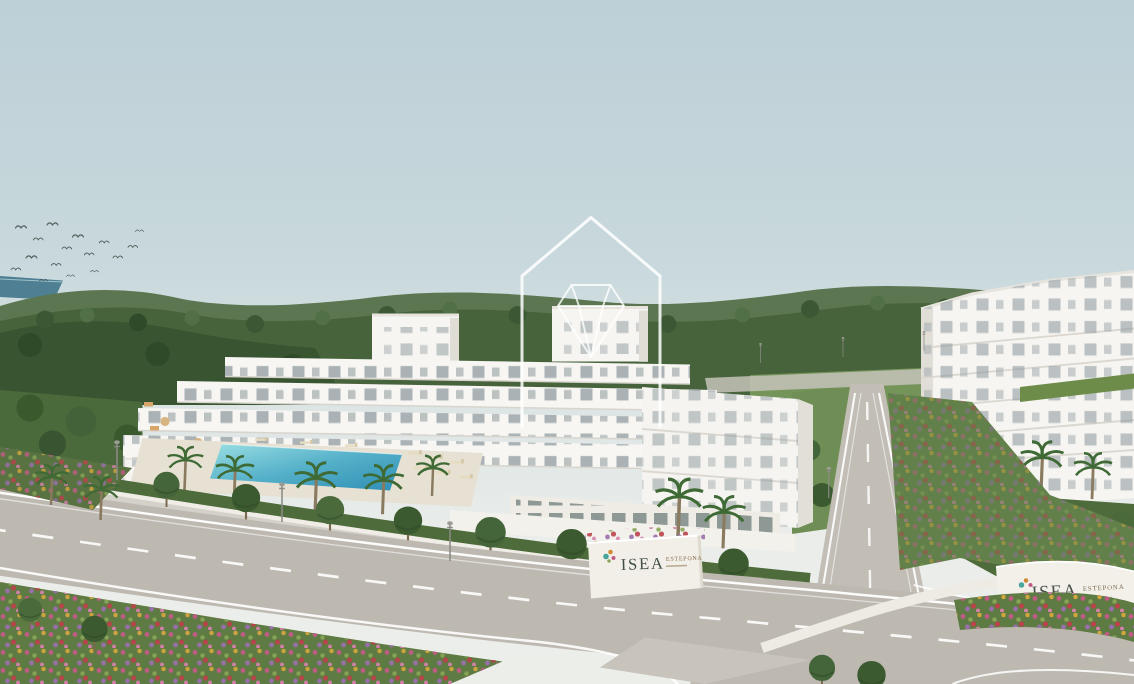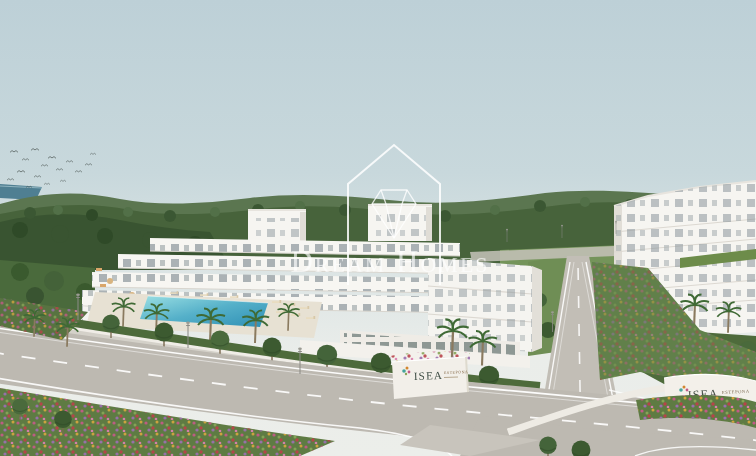--- a/index.html
+++ b/index.html
@@ -352,16 +352,15 @@
 <div class="watermark">
   <svg width="756" height="456" viewBox="0 0 756 456">
     <path d="M348,285 L348,184 L394,145 L440,184 L440,285" fill="none" stroke="rgba(255,255,255,0.85)" stroke-width="2"></path>
     <g fill="none" stroke="rgba(255,255,255,0.8)" stroke-width="1.3">
       <path d="M381,190 L407,190 L416,204 L394,238 L372,204 Z"></path>
       <path d="M372,204 L416,204"></path>
       <path d="M381,190 L386,204 L394,238"></path>
       <path d="M407,190 L402,204 L394,238"></path>
     </g>
   </svg>
-  <span class="wm-text">Dream Homes</span>
 </div>
 
 </div>
 
 </body></html>

